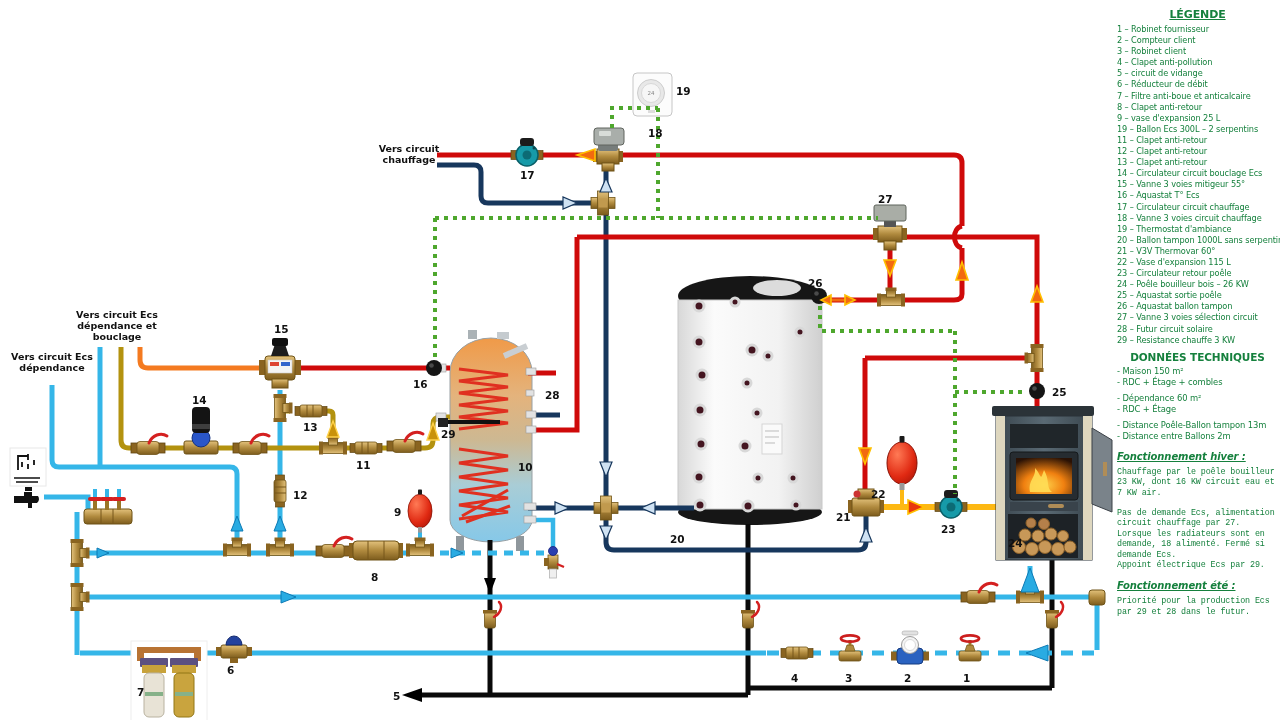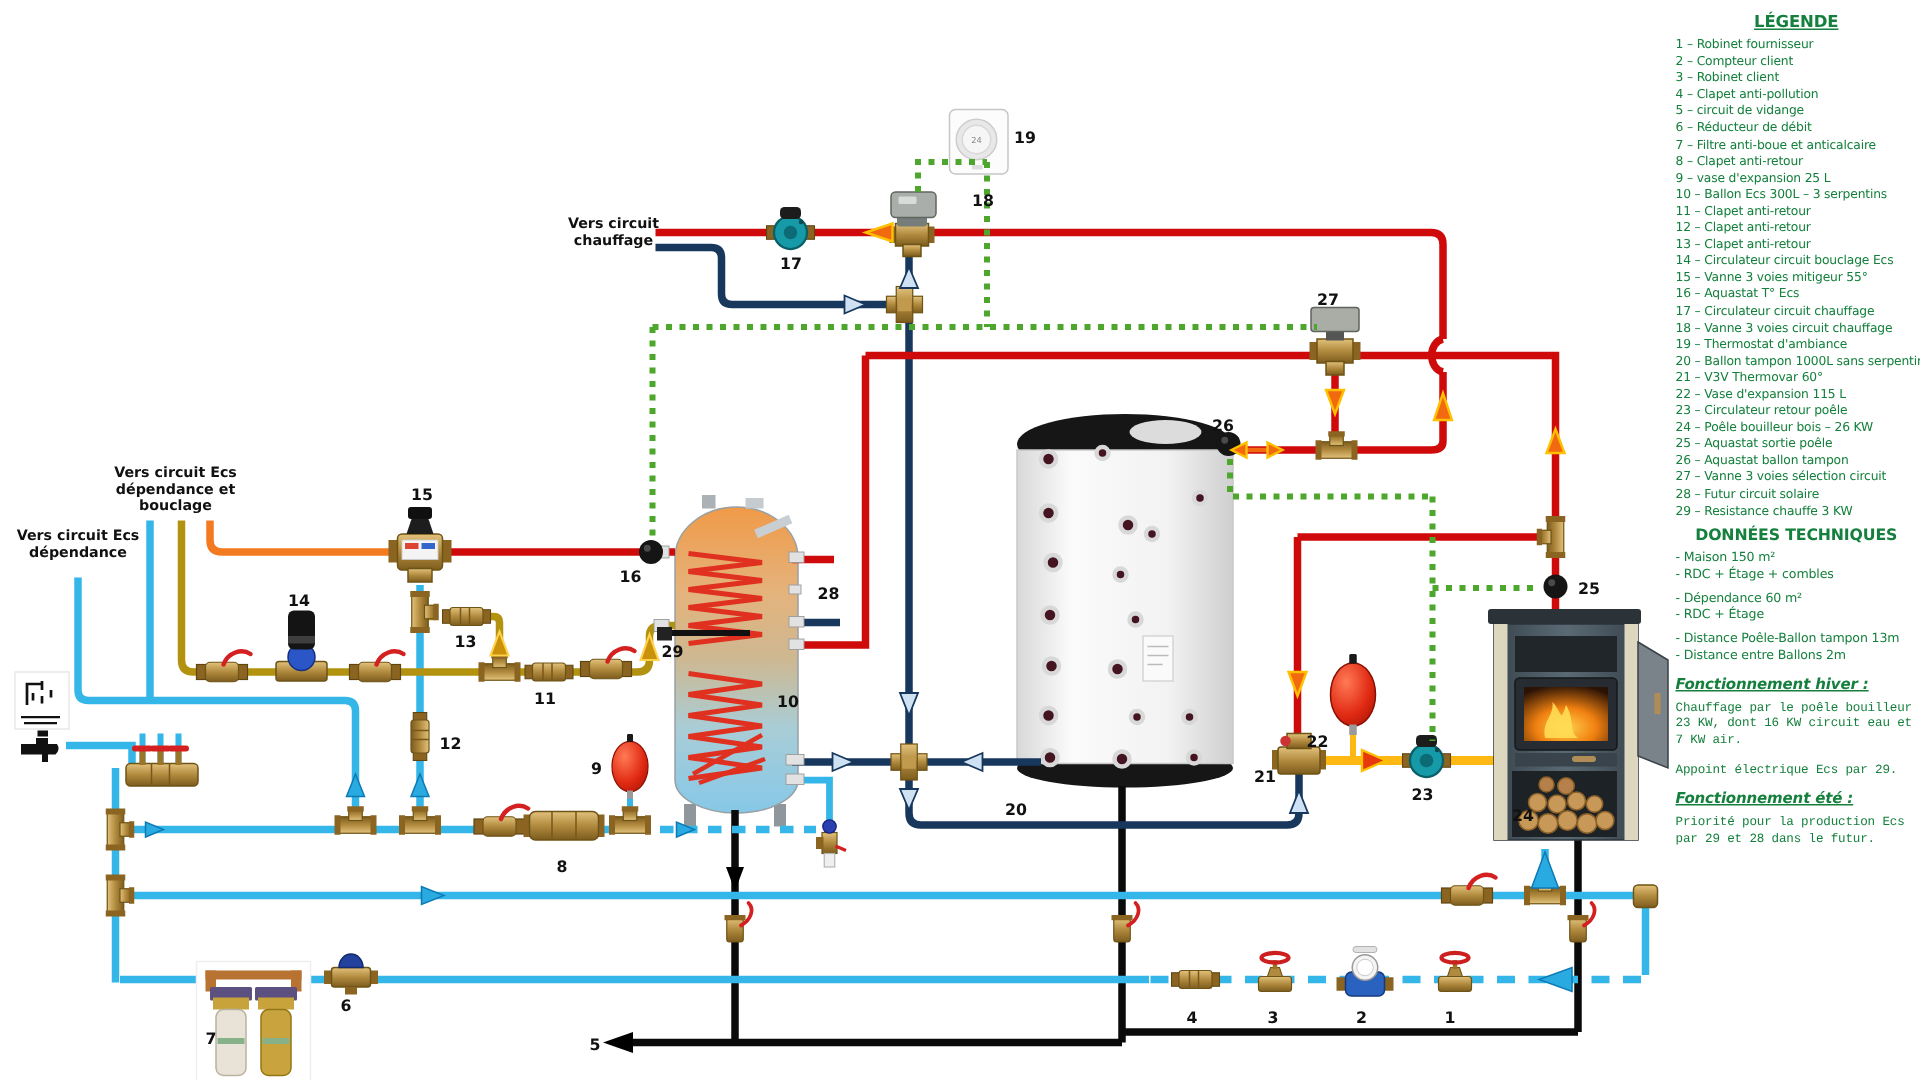--- a/index.html
+++ b/index.html
@@ -505,21 +505,21 @@
   <div>
         <div class="legend-item">1 – Robinet fournisseur</div>
         <div class="legend-item">2 – Compteur client</div>
         <div class="legend-item">3 – Robinet client</div>
         <div class="legend-item">4 – Clapet anti-pollution</div>
         <div class="legend-item">5 – circuit de vidange</div>
         <div class="legend-item">6 – Réducteur de débit</div>
         <div class="legend-item">7 – Filtre anti-boue et anticalcaire</div>
         <div class="legend-item">8 – Clapet anti-retour</div>
         <div class="legend-item">9 – vase d'expansion 25 L</div>
-        <div class="legend-item">10 – Ballon Ecs 300L – 3 serpentins</div>
+        <div class="legend-item">19 – Ballon Ecs 300L – 2 serpentins</div>
         <div class="legend-item">11 – Clapet anti-retour</div>
         <div class="legend-item">12 – Clapet anti-retour</div>
         <div class="legend-item">13 – Clapet anti-retour</div>
         <div class="legend-item">14 – Circulateur circuit bouclage Ecs</div>
         <div class="legend-item">15 – Vanne 3 voies mitigeur 55°</div>
         <div class="legend-item">16 – Aquastat T° Ecs</div>
         <div class="legend-item">17 – Circulateur circuit chauffage</div>
         <div class="legend-item">18 – Vanne 3 voies circuit chauffage</div>
         <div class="legend-item">19 – Thermostat d'ambiance</div>
         <div class="legend-item">20 – Ballon tampon 1000L sans serpentin</div>
@@ -540,20 +540,21 @@
         <div class="tech-line spacer"></div>
         <div class="tech-line">- Dépendance 60 m²</div>
         <div class="tech-line">- RDC + Étage</div>
         <div class="tech-line spacer"></div>
         <div class="tech-line">- Distance Poêle-Ballon tampon 13m</div>
         <div class="tech-line">- Distance entre Ballons 2m</div>
       </div>
   <div class="func-title">Fonctionnement hiver :</div>
   <div class="para-block">
         <p class="para">Chauffage par le poêle bouilleur 23 KW, dont 16 KW circuit eau et 7 KW air.</p>
+        <p class="para">Pas de demande Ecs, alimentation circuit chauffage par 27. Lorsque les radiateurs sont en demande, 18 alimenté. Fermé si demande Ecs.</p>
         <p class="para">Appoint électrique Ecs par 29.</p>
       </div>
   <div class="func-title">Fonctionnement été :</div>
   <div class="para-block">
         <p class="para">Priorité pour la production Ecs par 29 et 28 dans le futur.</p>
       </div>
 </div>
 
 </div>
 

